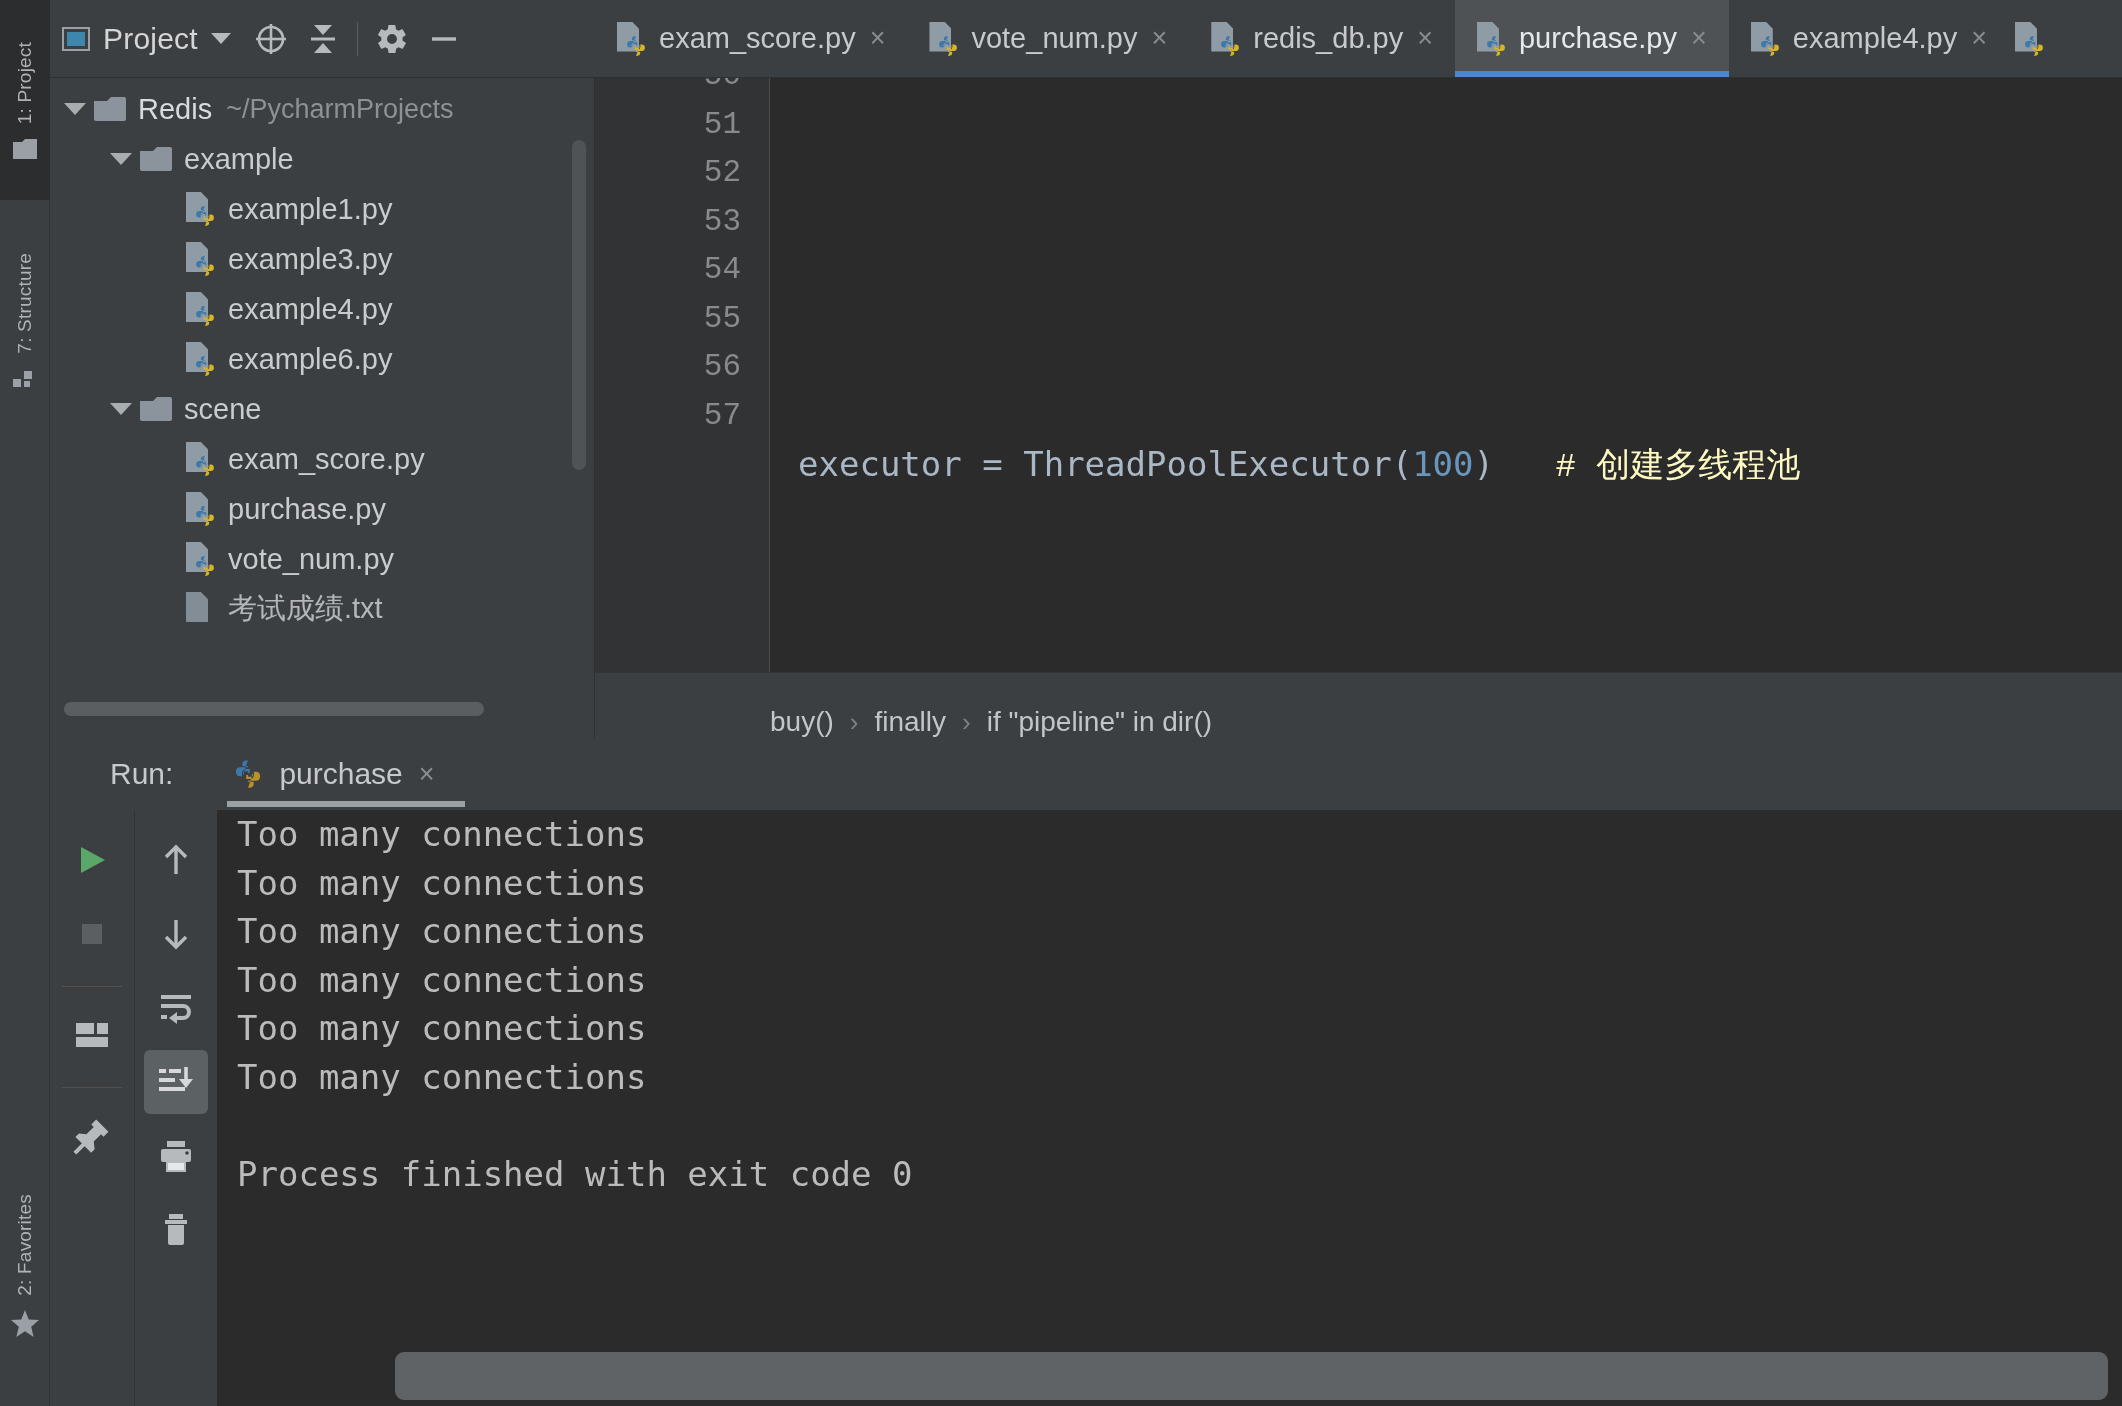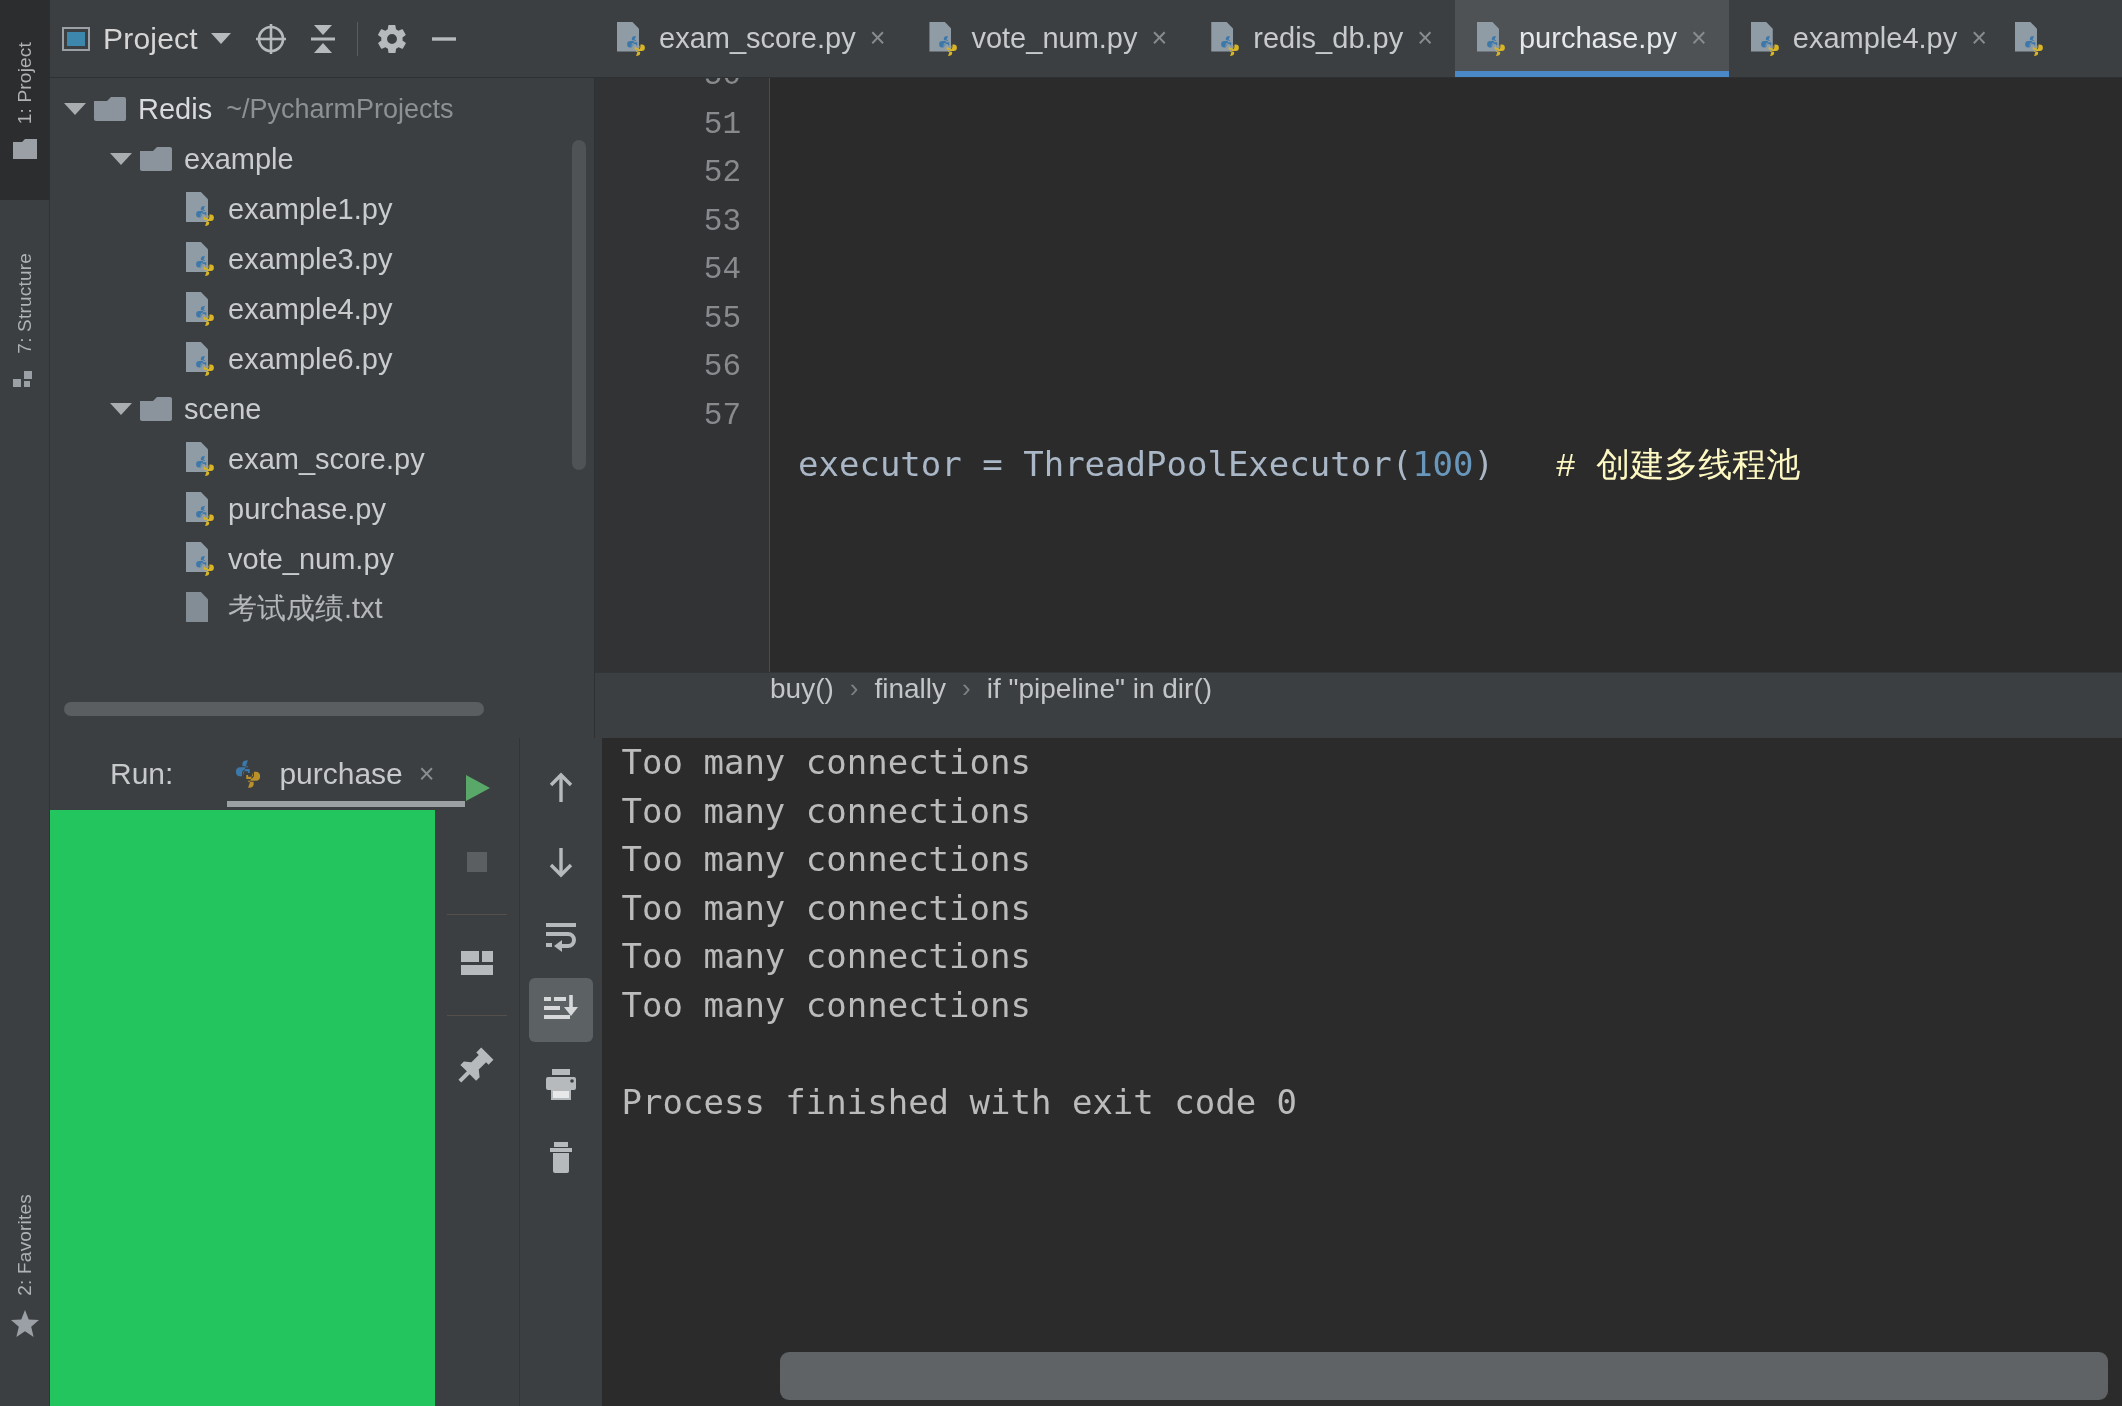--- a/index.html
+++ b/index.html
@@ -139,28 +139,28 @@
     font-size:34px; line-height:48.5px; color:#a9b7c6; white-space:pre;
   }
   .code div { height:48.5px; }
   .k-num { color:#6897bb; }
   .k-cmt { color:#fef9c3;font-family:Liberation Mono, monospace; }
   .k-def { color:#a9b7c6; }
   .k-ident { color:#a9b7c6; }
 
   .breadcrumb {
     height:66px; flex:0 0 66px; background:#3c3f41;
-    display:flex; align-items:flex-start; padding-left:175px;
+    display:flex; align-items:flex-end; padding-left:175px;
     font-size:28px; color:#c3c5c7; border-top:1px solid #323537;
   }
   .bc-sep { color:#7d8184; margin:0 16px; font-size:26px; }
 
   
   .run-row { display:flex; flex:1; min-height:0; }
-  .run-panel { flex:1; display:flex; flex-direction:row; background:#22c55e; min-width:0; }
+  .run-panel { flex:1; display:flex; flex-direction:column; background:#22c55e; min-width:0; }
 
   .run-header {
     height:72px; flex:0 0 72px; display:flex; align-items:center;
     padding-left:60px; gap:0; background:#3c3f41; position:relative;
   }
   .run-label { font-size:30px; color:#c7c9cb; margin-right:60px; }
   .run-tab { display:flex; align-items:center; gap:16px; position:relative; padding-bottom:0; }
   .run-tab .t { font-size:30px; color:#c7c9cb; }
   .run-tab .close { font-size:27px; color:#8a8e91; }
   .run-tab::after {

